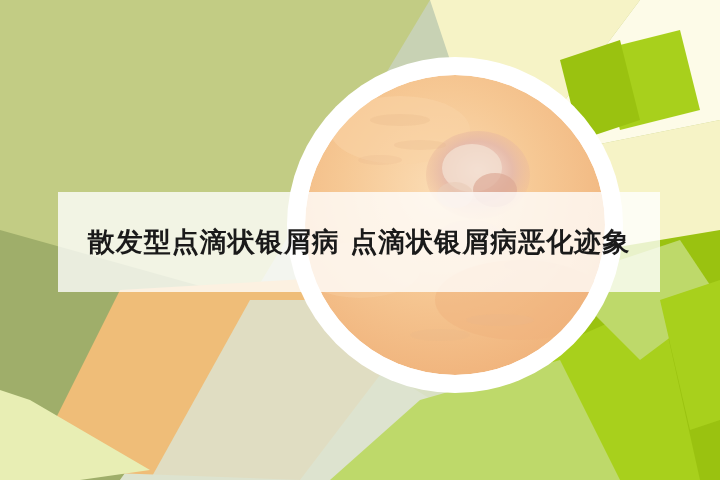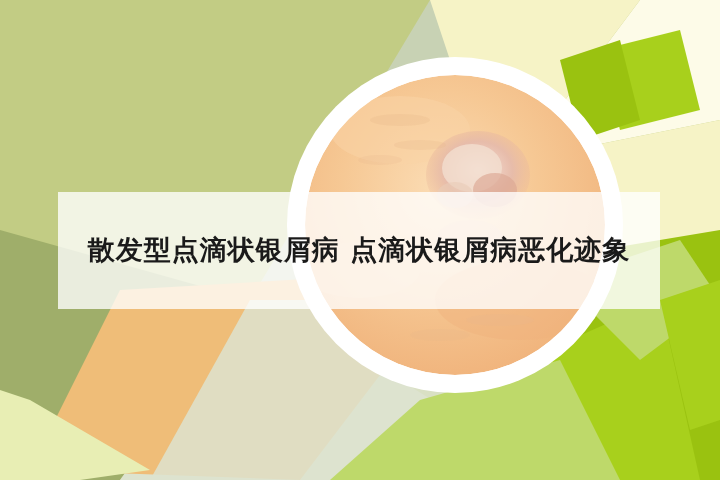--- a/index.html
+++ b/index.html
@@ -20,21 +20,21 @@
     left: 0;
     top: 0;
     width: 720px;
     height: 480px;
   }
   .title-band {
     position: absolute;
     left: 58px;
     top: 192px;
     width: 602px;
-    height: 117px;
+    height: 100px;
     background: rgba(255, 255, 255, 0.78);
     display: flex;
     align-items: center;
     justify-content: center;
     box-sizing: border-box;
     padding: 0 16px;
   }
   .title-text {
     font-size: 27px;
     font-weight: bold;

